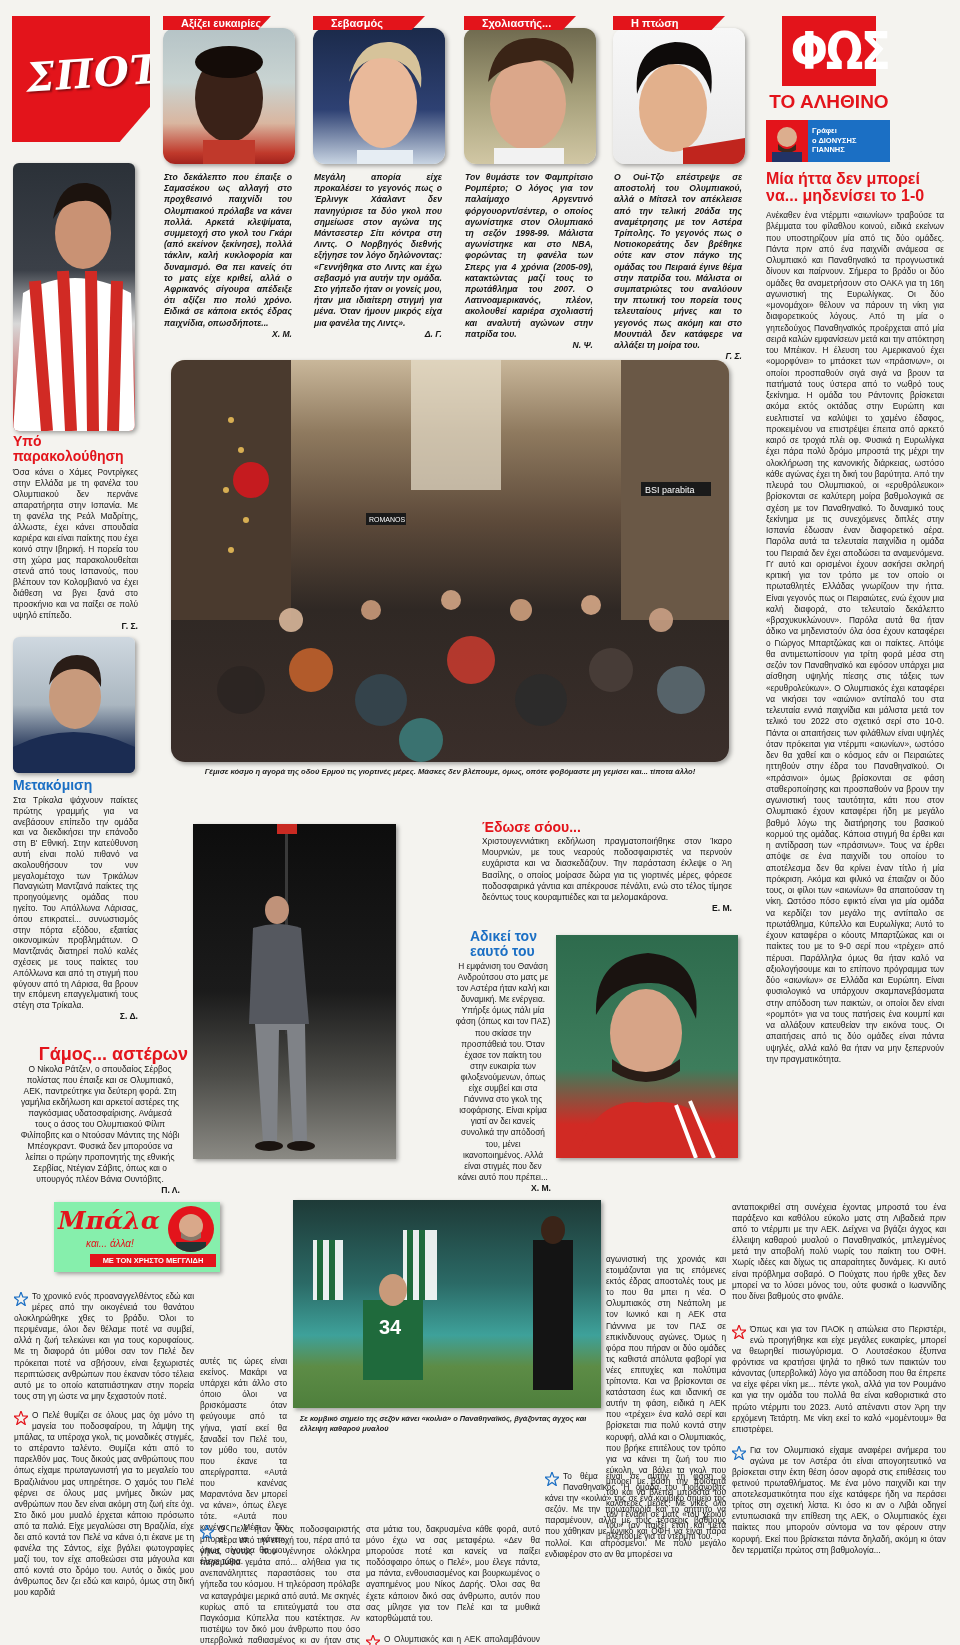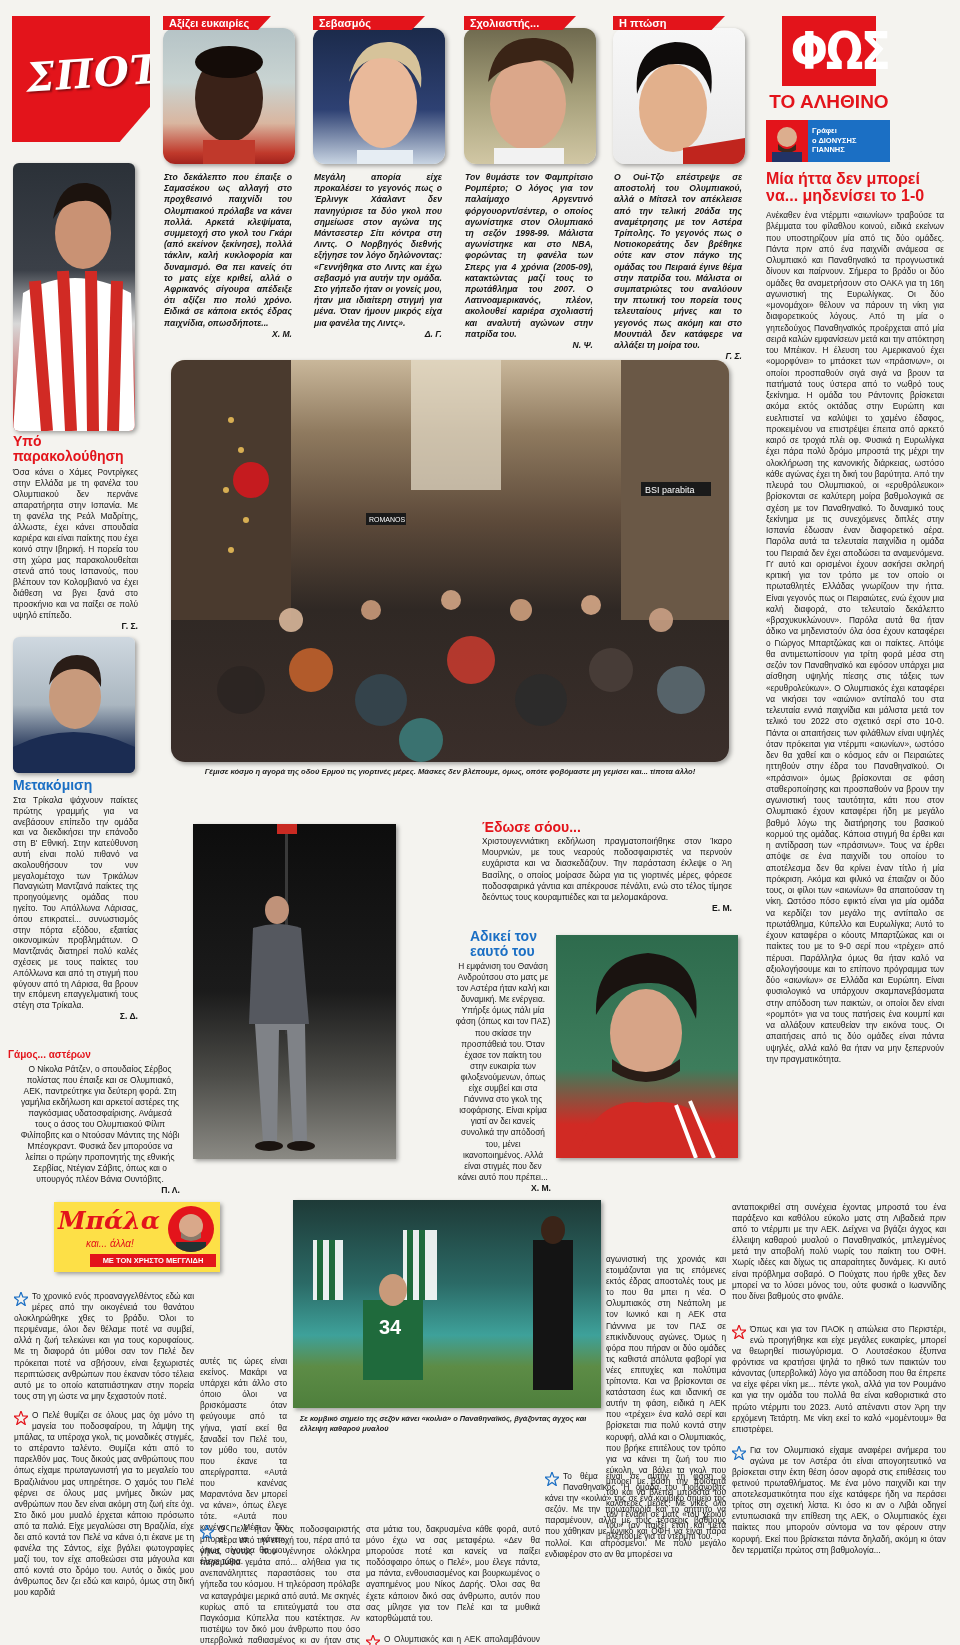--- a/index.html
+++ b/index.html
@@ -2,21 +2,21 @@
 <html><head>
 <meta charset="utf-8">
 <style>
   *{box-sizing:border-box;margin:0;padding:0}
   body{width:960px;height:1645px;background:#f4f3ef;font-family:"Liberation Sans",sans-serif;color:#111;position:relative;overflow:hidden}
   .abs{position:absolute}
   .txt{font-size:8.6px;line-height:11.2px;text-align:justify;color:#161616}
   .it{font-style:italic;font-weight:bold}
   .sig{text-align:right;font-weight:bold;font-size:8.6px;font-style:italic}
   .sig2{text-align:right;font-weight:bold;font-size:8.6px}
-  .tag{background:#e3141b;color:#fff;font-weight:bold;font-size:11px;height:14px;line-height:14px;padding-left:6px;clip-path:polygon(0 0,100% 0,88% 100%,0 100%)}
+  .tag{background:#e3141b;color:#fff;font-weight:bold;font-size:11px;height:14px;line-height:14px;padding-left:18px;clip-path:polygon(0 0,100% 0,88% 100%,0 100%)}
   .face{border-radius:12px;overflow:hidden;box-shadow:2px 2px 4px rgba(0,0,0,.35)}
   .photo{border-radius:6px;overflow:hidden;box-shadow:2px 2px 4px rgba(0,0,0,.35)}
   h3.red{color:#e3141b;font-size:14px;line-height:15px;font-weight:bold}
   h3.blue{color:#1b6fc4;font-size:14px;line-height:15px;font-weight:bold}
   .star{display:inline-block;width:14px;height:14px;float:left;margin:1px 4px 0 0}
 </style>
 </head>
 <body>
 
 <div class="abs" style="left:12px;top:16px;width:138px;height:126px;background:#e3141b;clip-path:polygon(0 0,100% 0,100% 72%,78% 100%,0 100%);box-shadow:2px 2px 3px rgba(0,0,0,.3)">
@@ -123,21 +123,21 @@
       <path d="M36 48 Q40 18 64 18 Q90 18 88 50 Q78 32 62 32 Q46 32 36 48Z" fill="#2a1d17"></path>
       <path d="M0 136 L0 110 Q60 80 122 110 L122 136Z" fill="#1b2c52"></path>
     </svg>
 </div>
 <h3 class="abs blue" style="left:13px;top:778px;width:125px">Μετακόμιση</h3>
 <div class="abs txt" style="left:13px;top:795px;width:125px;font-size:8.4px;line-height:10.8px">
   <span>Στα Τρίκαλα ψάχνουν παίκτες πρώτης γραμμής για να ανεβάσουν επίπεδο την ομάδα και να διεκδικήσει την επάνοδο στη Β' Εθνική. Στην κατεύθυνση αυτή είναι πολύ πιθανό να ακολουθήσουν τον νυν μεγαλομέτοχο των Τρικάλων Παναγιώτη Μαντζανά παίκτες της προηγούμενης ομάδας που ηγείτο. Του Απόλλωνα Λάρισας, όπου επικρατεί... συνωστισμός στην πόρτα εξόδου, εξαιτίας οικονομικών προβλημάτων. Ο Μαντζανάς διατηρεί πολύ καλές σχέσεις με τους παίκτες του Απόλλωνα και από τη στιγμή που φύγουν από τη Λάρισα, θα βρουν την επόμενη επαγγελματική τους στέγη στα Τρίκαλα.</span>
   <div class="sig2">Σ. Δ.</div>
 </div>
 
-<h3 class="abs red" style="left:8px;top:1047px;width:160px;font-size:10px">Γάμος... αστέρων</h3>
+<h3 class="abs red" style="left:28px;top:1047px;width:160px;text-align:right;font-size:18px">Γάμος... αστέρων</h3>
 <div class="abs txt" style="left:20px;top:1064px;width:160px;text-align:center;font-size:8.4px;line-height:11px">
   <span>Ο Νίκολα Ράτζεν, ο σπουδαίος Σέρβος πολίστας που έπαιξε και σε Ολυμπιακό, ΑΕΚ, παντρεύτηκε για δεύτερη φορά. Στη γαμήλια εκδήλωση και αρκετοί αστέρες της παγκόσμιας υδατοσφαίρισης. Ανάμεσά τους ο άσος του Ολυμπιακού Φίλιπ Φιλίποβιτς και ο Ντούσαν Μάντιτς της Νόβι Μπέογκραντ. Φυσικά δεν μπορούσε να λείπει ο πρώην προπονητής της εθνικής Σερβίας, Ντέγιαν Σάβιτς, όπως και ο υπουργός πλέον Βάνια Ουντόβιτς.</span>
   <div class="sig2">Π. Λ.</div>
 </div>
 
 <div class="abs photo" style="left:171px;top:360px;width:558px;height:402px;border-radius:14px;background:linear-gradient(180deg,#c9b79a 0%,#8f7a5f 18%,#5d4a3a 40%,#2f2824 62%,#3a2e2a 100%)">
   <svg width="558" height="402" viewBox="0 0 558 402">
     <rect x="0" y="0" width="120" height="260" fill="#4a3a2e"></rect>
     <rect x="450" y="0" width="108" height="260" fill="#6a5846"></rect>
     <rect x="240" y="0" width="90" height="130" fill="#e8dfcc" opacity=".7"></rect>
@@ -199,21 +199,21 @@
 <div class="abs" style="left:556px;top:935px;width:182px;height:223px;background:linear-gradient(180deg,#2e6b4d 0%,#3d7d5c 60%,#d12a24 85%);box-shadow:2px 2px 4px rgba(0,0,0,.35)">
   <svg width="182" height="223" viewBox="0 0 182 223">
       <ellipse cx="90" cy="98" rx="36" ry="44" fill="#d7a487"></ellipse>
       <path d="M40 80 Q38 22 92 18 Q146 22 140 84 Q126 46 92 48 Q58 48 40 80Z" fill="#1a1310"></path>
       <path d="M56 124 Q90 150 124 124 L124 136 Q90 158 56 136Z" fill="#2a1d17"></path>
       <path d="M20 223 Q40 160 90 168 Q150 160 170 223Z" fill="#d12a24"></path>
       <path d="M120 170 L140 223 M134 166 L158 223" stroke="#fff" stroke-width="4"></path>
     </svg>
 </div>
 
-<div class="abs" style="left:54px;top:1202px;width:166px;height:70px;background:#fde047;box-shadow:2px 2px 4px rgba(0,0,0,.35)">
+<div class="abs" style="left:54px;top:1202px;width:166px;height:70px;background:#86efac;box-shadow:2px 2px 4px rgba(0,0,0,.35)">
   <div style="position:absolute;left:4px;top:4px;color:#e3141b;font-family:'DejaVu Serif',serif;font-style:italic;font-size:25px;font-weight:bold">Μπάλα</div>
   <div style="position:absolute;left:32px;top:36px;color:#e3141b;font-size:10px;font-style:italic">και... άλλα!</div>
   <div style="position:absolute;left:114px;top:4px;width:46px;height:46px;border-radius:50%;background:#e3141b;overflow:hidden">
     <svg width="46" height="46">
         <circle cx="23" cy="20" r="12" fill="#d9a88a"></circle>
         <path d="M13 26 Q23 36 33 26 L33 32 Q23 38 13 32Z" fill="#8a7a6a"></path>
         <rect x="8" y="36" width="30" height="10" fill="#233"></rect>
       </svg>
   </div>
   <div style="position:absolute;left:36px;top:52px;width:126px;height:13px;background:#e3141b;color:#fff;font-weight:bold;font-size:7.5px;line-height:13px;text-align:center">ΜΕ ΤΟΝ ΧΡΗΣΤΟ ΜΕΓΓΛΙΔΗ</div>

